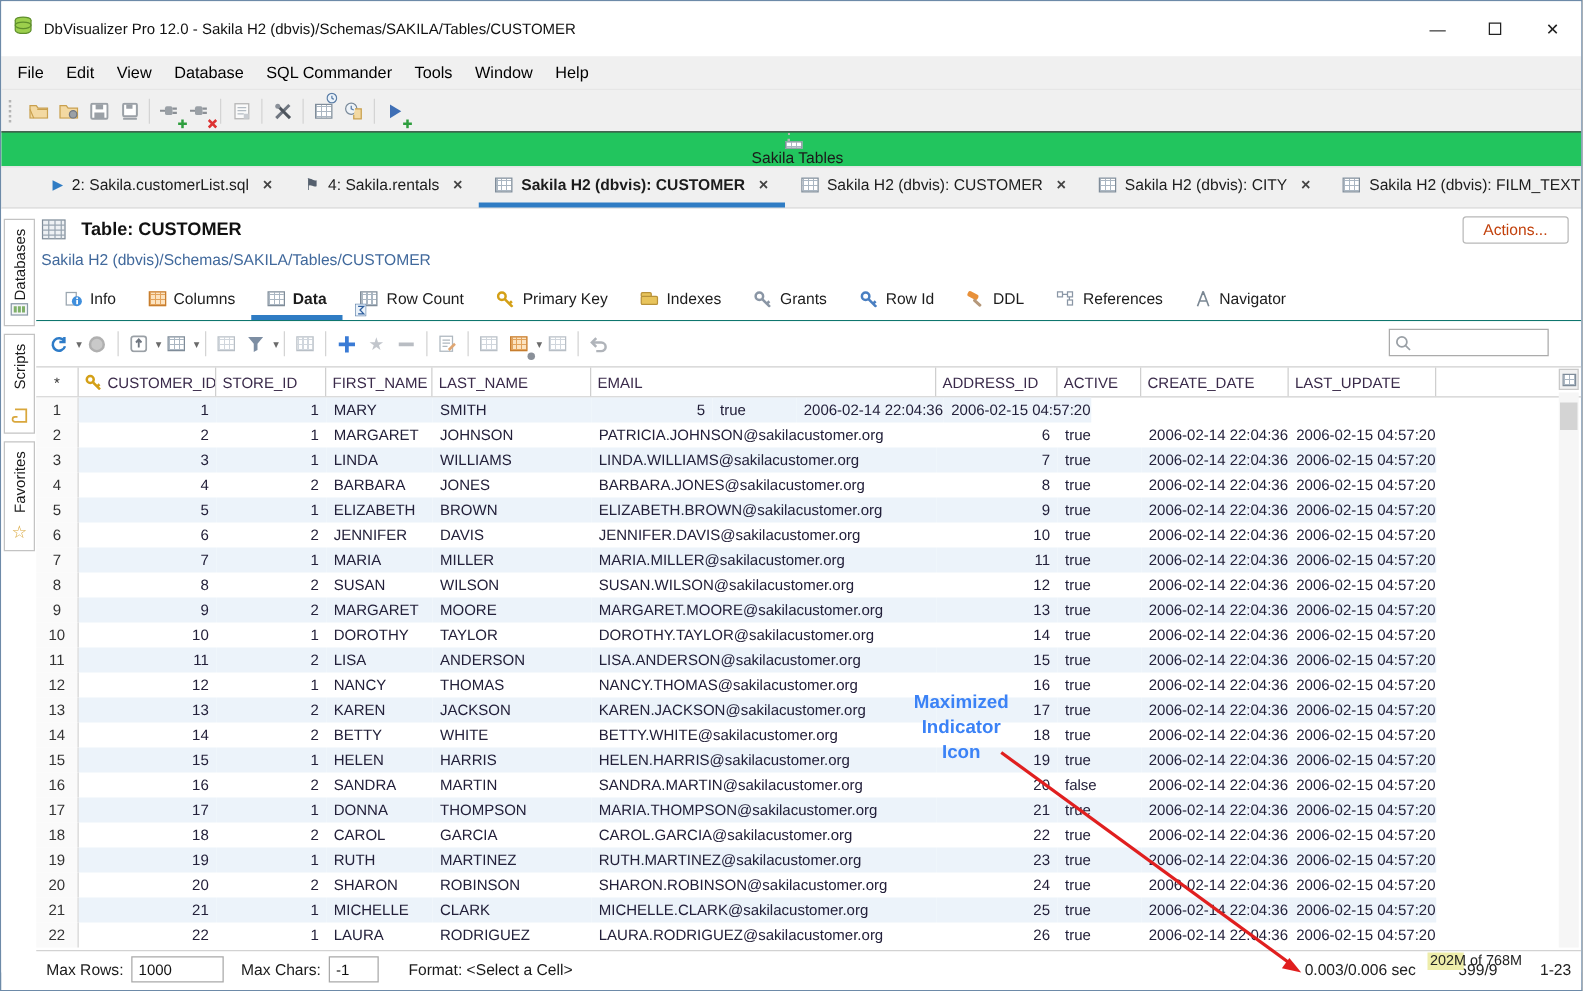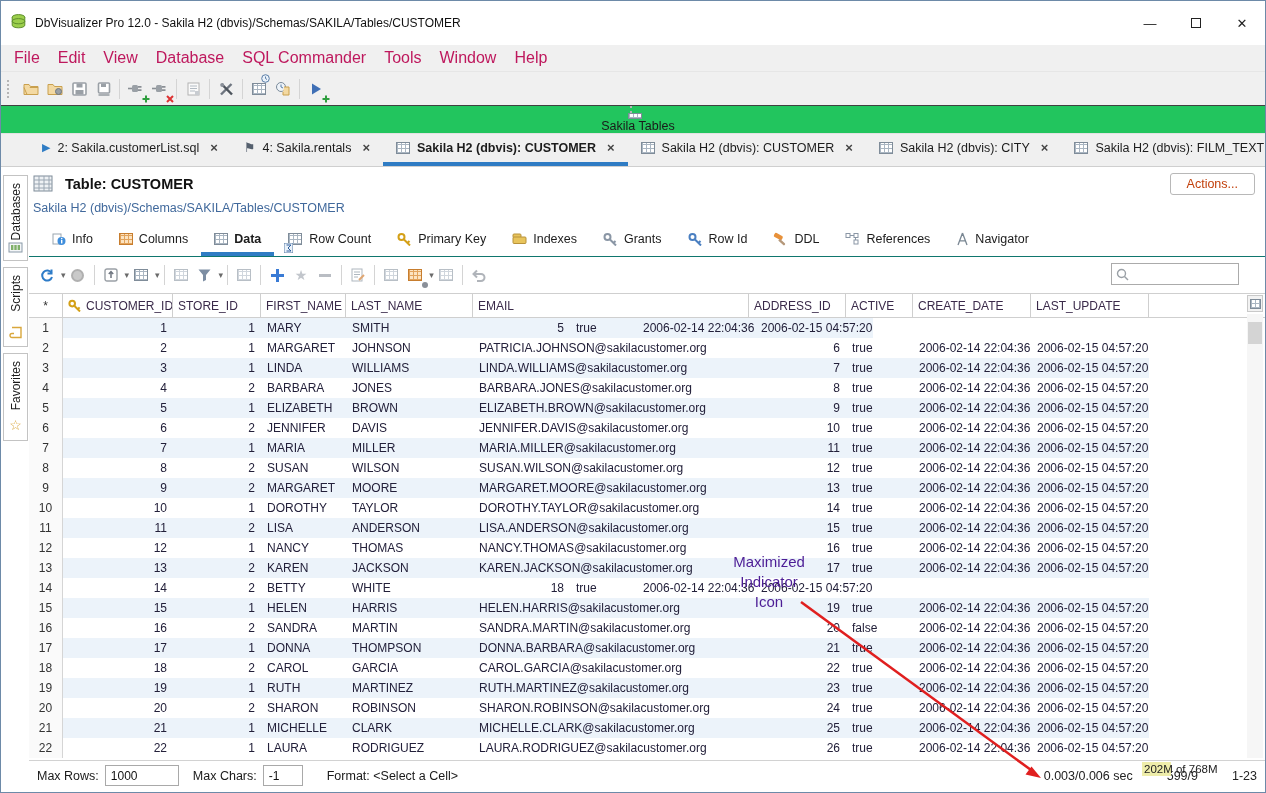--- a/index.html
+++ b/index.html
@@ -9,21 +9,21 @@
   
   .titlebar{height:44px;display:flex;align-items:center;background:#fff;}
   .titlebar .appicon{margin:0 8px 0 9px;}
   .titlebar .title{font-size:12px;color:#111;flex:1;}
   .wctl{display:flex;height:100%;}
   .wbtn{width:46px;height:100%;display:flex;align-items:center;justify-content:center;font-size:13px;color:#222;}
   .maxbox{width:10px;height:10px;border:1px solid #222;}
 
   
   .menubar{height:27px;background:#f0f0f0;display:flex;align-items:center;padding-left:4px;border-bottom:1px solid #e6e6e6;}
-  .menuitem{padding:0 9px;font-size:16px;color:#be185d;line-height:26px;}
+  .menuitem{padding:0 9px;font-size:13px;color:#000000;line-height:26px;}
 
   
   .toolbar{height:33px;background:#f0f0f0;display:flex;align-items:center;padding-left:4px;}
   .toolbar2{height:28px;background:#22c55e;display:flex;align-items:center;padding-left:4px;border-top:1px solid #404040;flex-direction:column;}
   .grip{width:5px;height:18px;border-left:2px dotted #b5b5b5;margin:0 7px 0 2px;}
   .tbtn{display:flex;align-items:center;justify-content:center;min-width:24px;height:24px;position:relative;}
   .sep{width:1px;height:20px;background:#d4d4d4;margin:0 4px;}
   .dd{font-size:9px;color:#6a6a6a;margin-left:2px;}
   .tb2label{font-size:12.5px;color:#1a1a1a;margin-left:6px;}
 
@@ -114,21 +114,21 @@
   .fstats{margin-left:auto;display:flex;gap:34px;color:#222;}
 
   
   .statusbar{height:18px;display:flex;align-items:center;justify-content:flex-end;gap:14px;padding-right:6px;background:#fff;font-size:11.5px;color:#222;}
   .maxind{width:20px;height:15px;border:1px solid #8aa0b8;background:#dce8f5;display:flex;align-items:center;justify-content:center;}
   .mem{position:relative;width:92px;height:14px;}
   .mem .fill{position:absolute;left:0;top:0;bottom:0;width:32%;background:#eeedaa;}
   .mem .txt{position:relative;z-index:1;font-size:11.5px;color:#222;line-height:14px;padding-left:2px;white-space:nowrap;}
 
   
-  .annotation{position:absolute;left:700px;top:551px;width:136px;text-align:center;font-size:15px;font-weight:normal;color:#4c1d95;line-height:20px;z-index:60;}
+  .annotation{position:absolute;left:700px;top:551px;width:136px;text-align:center;font-size:15px;font-weight:bold;color:#3b82f6;line-height:20px;z-index:60;}
   #overlay{position:absolute;left:0;top:0;width:1266px;height:793px;pointer-events:none;z-index:55;}
 </style>
 </head>
 <body>
 
 <div id="win">
 
   <div class="titlebar">
     <span class="appicon">
       <svg width="17" height="17" viewBox="0 0 17 17">
@@ -665,20 +665,21 @@
               <div class="td w6">true</div>
               <div class="td w7">2006-02-14 22:04:36</div>
               <div class="td w8">2006-02-15 04:57:20</div>
             </div>
             <div class="tr">
               <div class="td gutter wgut">14</div>
               <div class="td w0 num">14</div>
               <div class="td w1 num">2</div>
               <div class="td w2">BETTY</div>
               <div class="td w3">WHITE</div>
+              <div class="td w4">BETTY.WHITE@sakilacustomer.org</div>
               <div class="td w5 num">18</div>
               <div class="td w6">true</div>
               <div class="td w7">2006-02-14 22:04:36</div>
               <div class="td w8">2006-02-15 04:57:20</div>
             </div>
             <div class="tr alt">
               <div class="td gutter wgut">15</div>
               <div class="td w0 num">15</div>
               <div class="td w1 num">1</div>
               <div class="td w2">HELEN</div>
@@ -700,21 +701,21 @@
               <div class="td w6">false</div>
               <div class="td w7">2006-02-14 22:04:36</div>
               <div class="td w8">2006-02-15 04:57:20</div>
             </div>
             <div class="tr alt">
               <div class="td gutter wgut">17</div>
               <div class="td w0 num">17</div>
               <div class="td w1 num">1</div>
               <div class="td w2">DONNA</div>
               <div class="td w3">THOMPSON</div>
-              <div class="td w4">DONNA.BARBARA@sakilacustomer.org</div>
+              <div class="td w4">MARIA.THOMPSON@sakilacustomer.org</div>
               <div class="td w5 num">21</div>
               <div class="td w6">true</div>
               <div class="td w7">2006-02-14 22:04:36</div>
               <div class="td w8">2006-02-15 04:57:20</div>
             </div>
             <div class="tr">
               <div class="td gutter wgut">18</div>
               <div class="td w0 num">18</div>
               <div class="td w1 num">2</div>
               <div class="td w2">CAROL</div>

